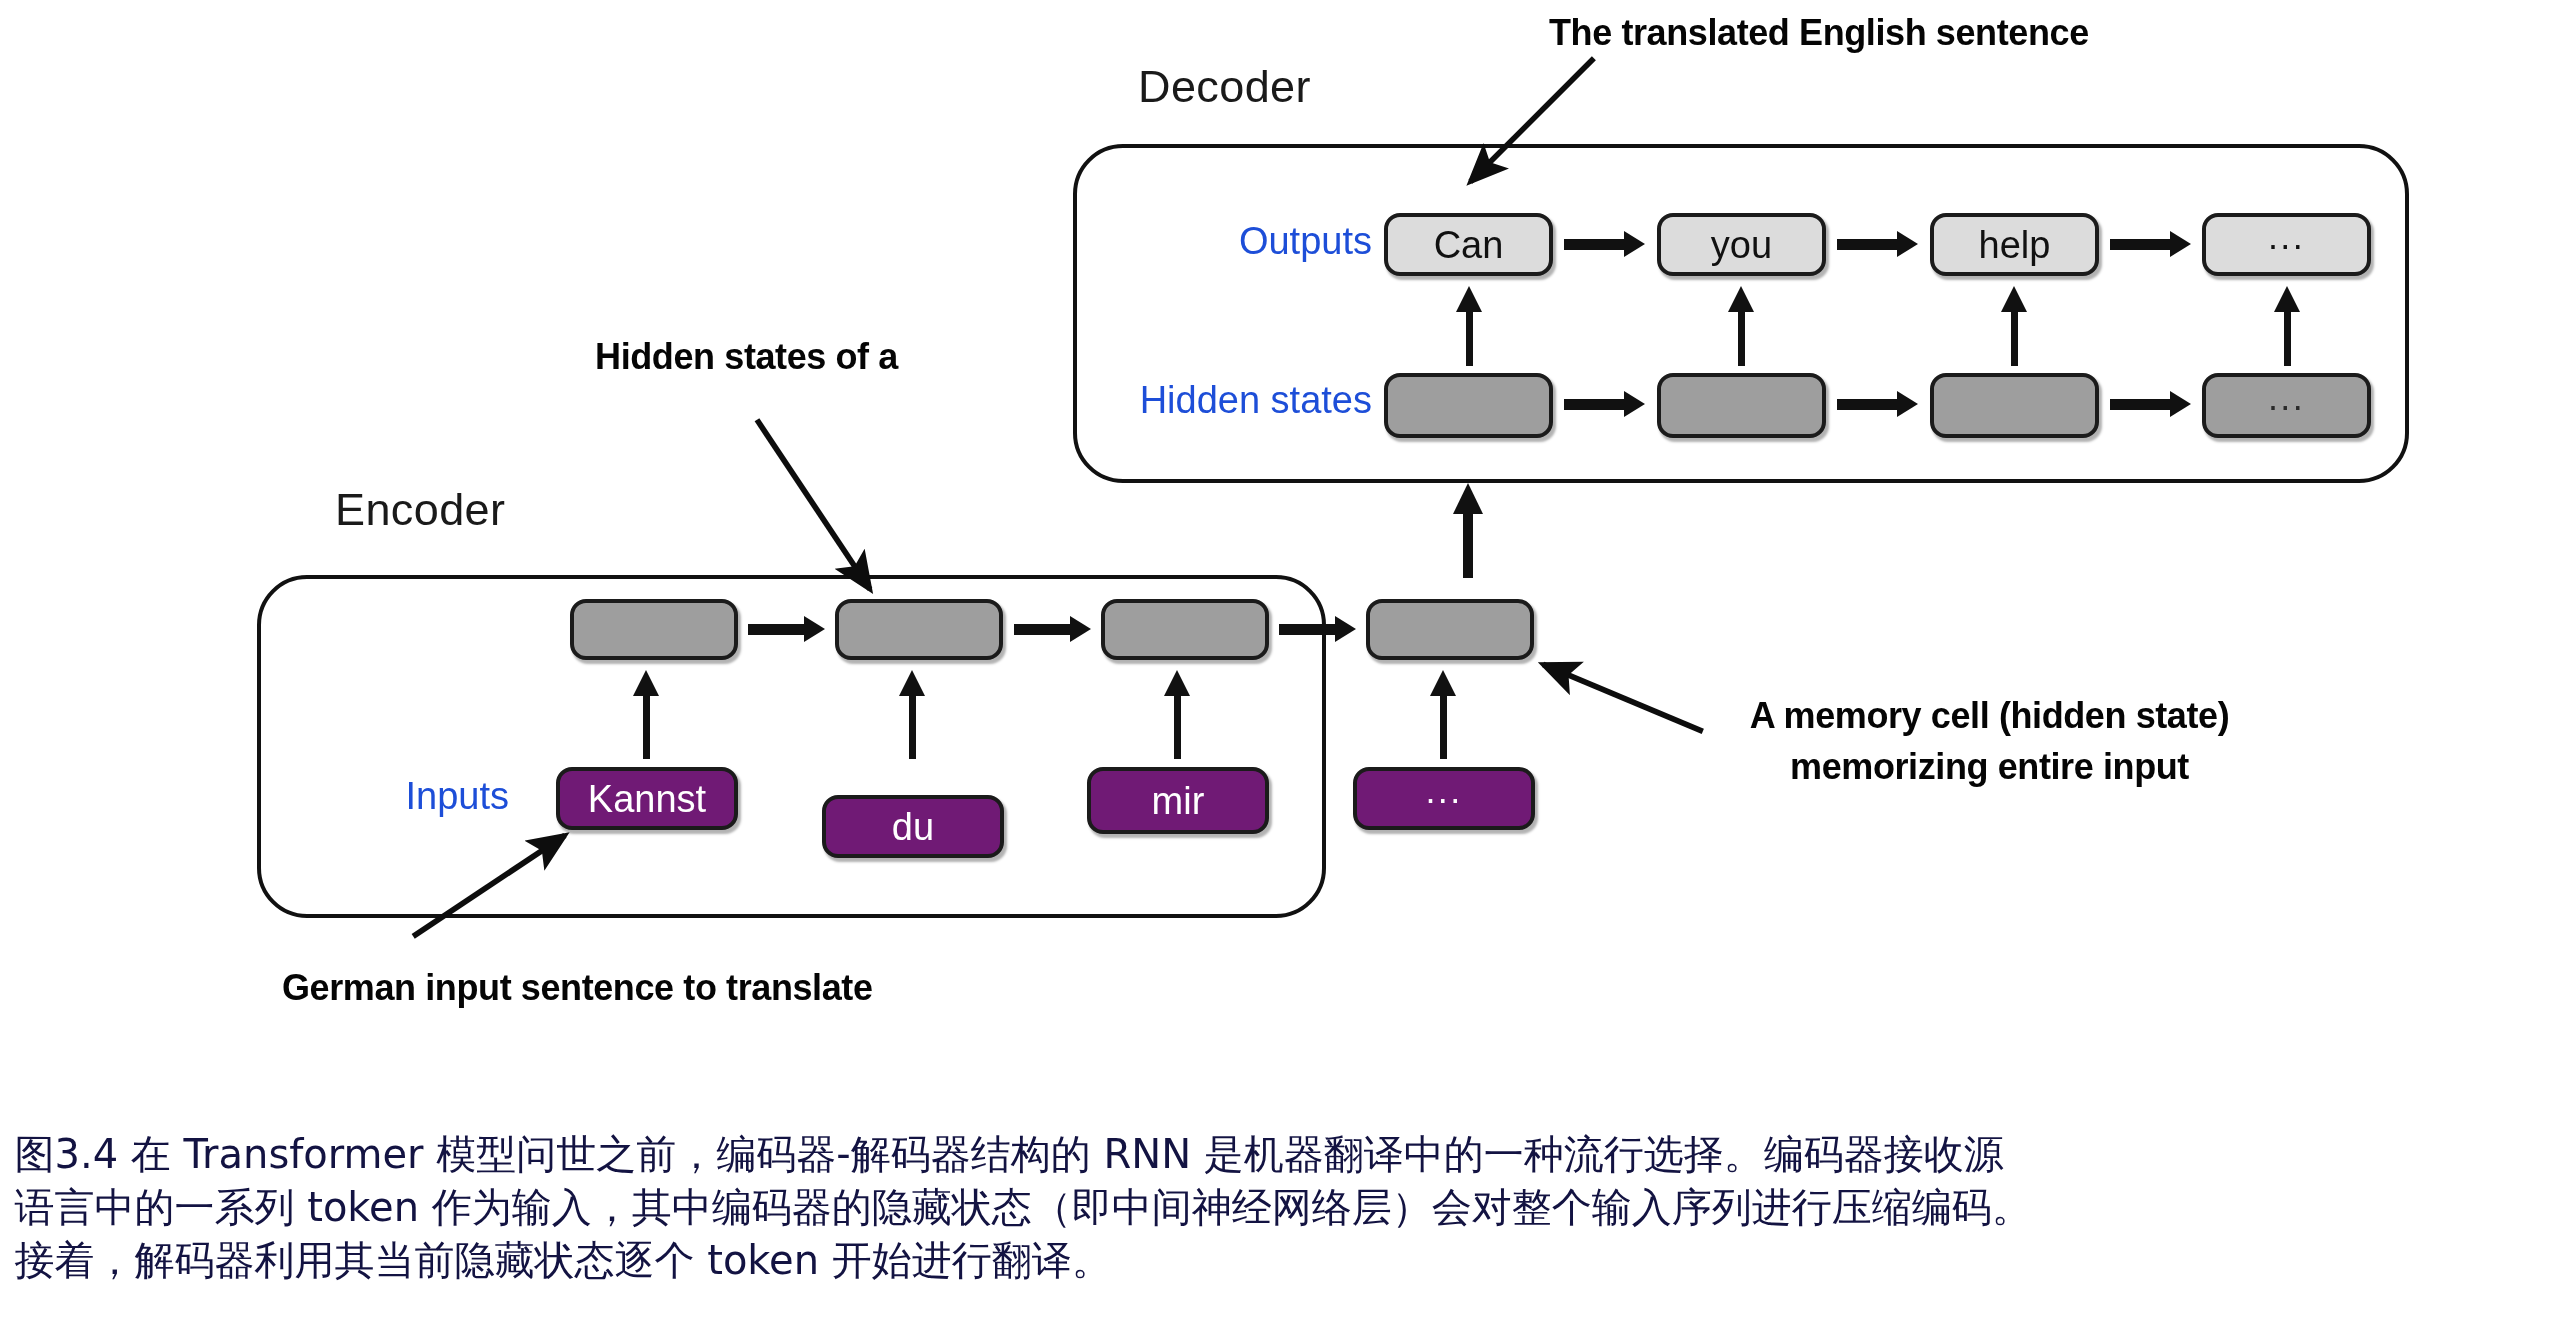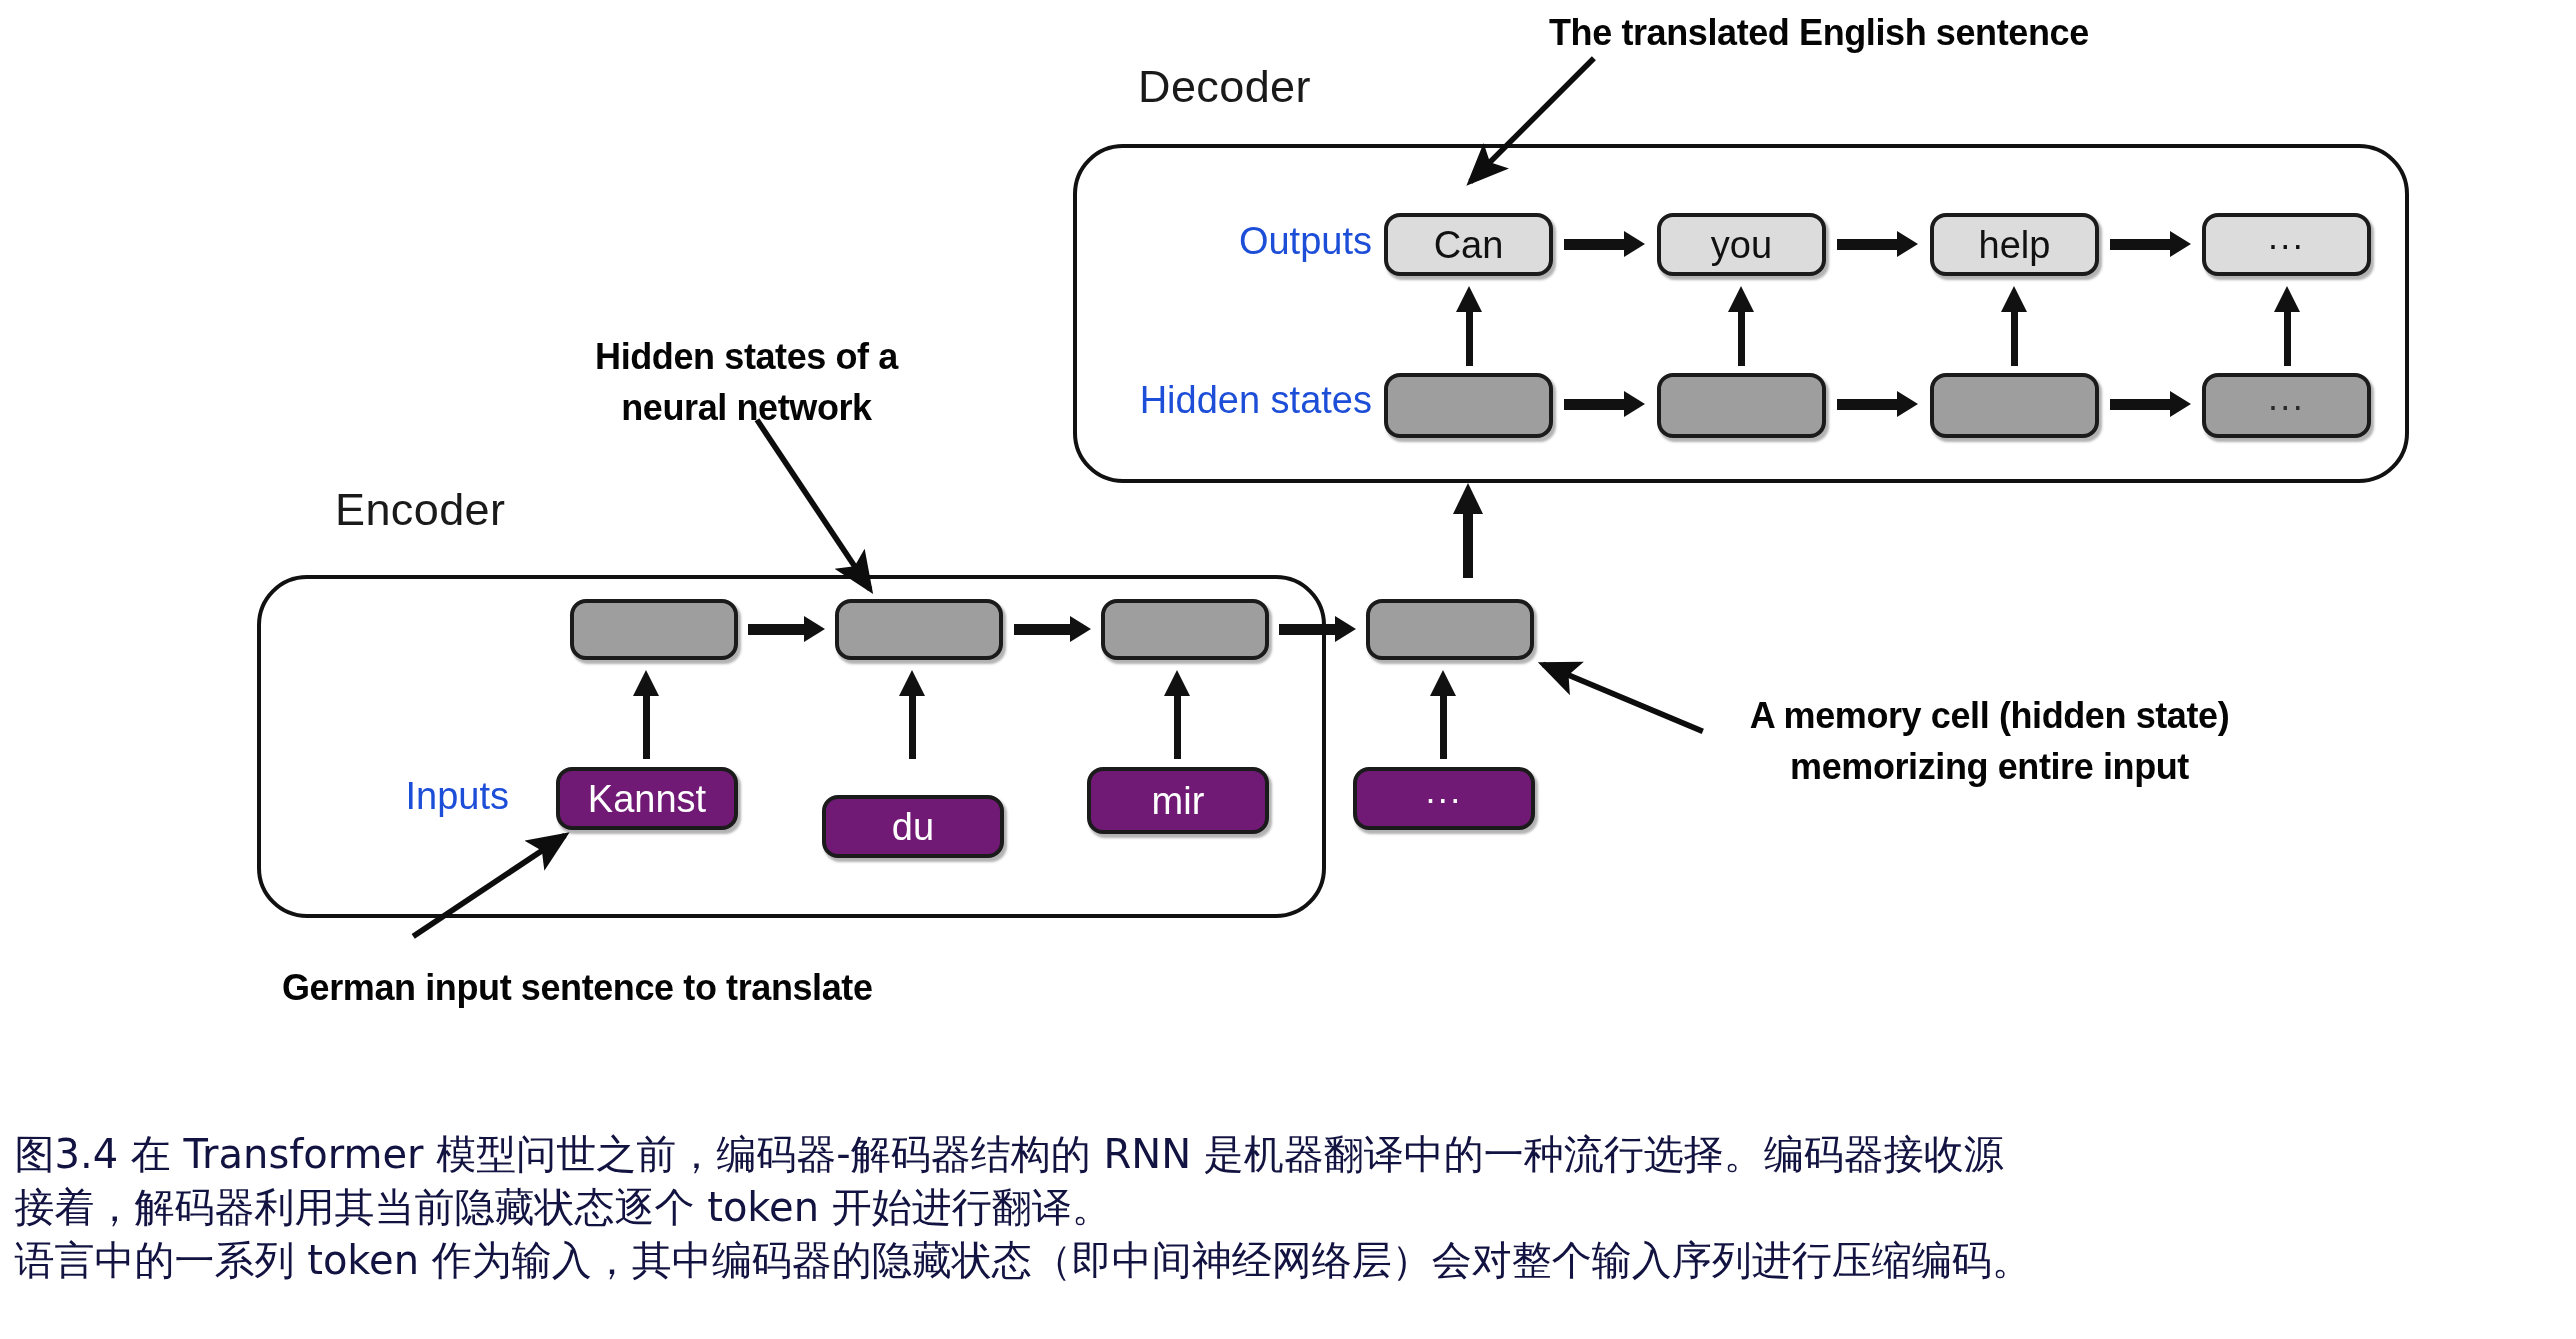--- a/index.html
+++ b/index.html
@@ -333,21 +333,20 @@
     <div class="head"></div>
     <div class="shaft" style="top:27.4px; height:68px;"></div>
   </div>
 
   <div id="callout-translated" class="callout">
     <span>The translated English sentence</span>
   </div>
 
   <div id="callout-hidden" class="callout">
     <div>Hidden states of a</div>
-    <div>neural network</div>
   </div>
 
   <div id="callout-memory" class="callout">
     <div>A memory cell (hidden state)</div>
     <div>memorizing entire input</div>
   </div>
 
   <div id="callout-german" class="callout">
     <span>German input sentence to translate</span>
   </div>
@@ -365,16 +364,16 @@
 
     <line x1="2110" y1="906" x2="1912" y2="823" stroke="#0d0d0d" stroke-width="7" marker-end="url(#ah)"></line>
 
     <line x1="512" y1="1160" x2="700" y2="1035" stroke="#0d0d0d" stroke-width="7" marker-end="url(#ah)"></line>
   </svg>
 
 </div>
 
 <div id="caption">
   <span class="cap-line">图3.4 在 Transformer 模型问世之前，编码器-解码器结构的 RNN 是机器翻译中的一种流行选择。编码器接收源</span>
+  <span class="cap-line">语言中的一系列 token 作为输入，其中编码器的隐藏状态（即中间神经网络层）会对整个输入序列进行压缩编码。</span>
   <span class="cap-line">接着，解码器利用其当前隐藏状态逐个 token 开始进行翻译。</span>
-  <span class="cap-line">语言中的一系列 token 作为输入，其中编码器的隐藏状态（即中间神经网络层）会对整个输入序列进行压缩编码。</span>
 </div>
 
 
 </body></html>

